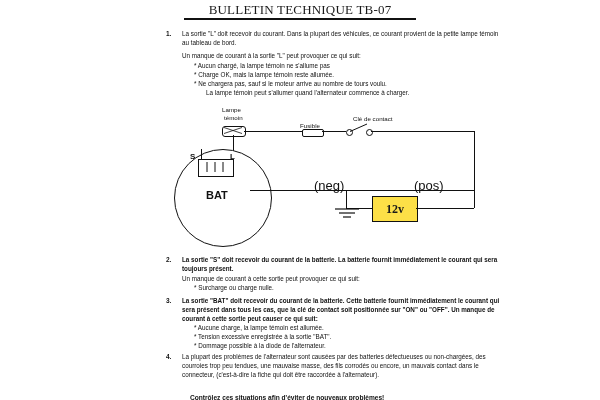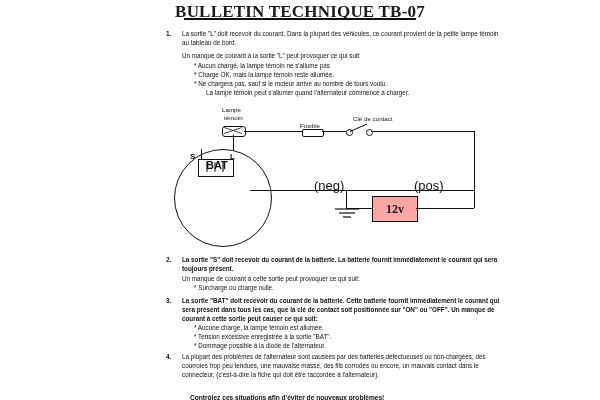--- a/index.html
+++ b/index.html
@@ -22,22 +22,22 @@
     height: 400px;
     background: #fff;
   }
   
   .title {
     position: absolute;
     left: 0; top: 2px;
     width: 600px;
     text-align: center;
     font-family: "Liberation Serif", serif;
-    font-weight: bold;
-    font-size: 17px;
+    font-weight: normal;
+    font-size: 13px;
     letter-spacing: 0.2px;
   }
   .title-rule {
     position: absolute;
     left: 184px;
     top: 18px;
     width: 232px;
     height: 1.5px;
     background: #111;
   }
@@ -91,21 +91,21 @@
     background: #fff;
   }
   .reg-box {
     position: absolute;
     border: 1.3px solid #111;
     background: #fff;
   }
   .batt-box {
     position: absolute;
     border: 1.4px solid #111;
-    background: #fca5a5;
+    background: #fde047;
     display: flex;
     align-items: center;
     justify-content: center;
     font-size: 12px;
     font-weight: bold;
     font-family: "Liberation Serif", serif;
   }
   .term {
     position: absolute;
     border: 1px solid #111;
@@ -180,21 +180,21 @@
     <div class="alt-circle" style="left:24px; top:45px; width:96px; height:96px;"></div>
 
     <div class="reg-box" style="left:48px; top:55px; width:34px; height:16px;"></div>
     <svg style="position:absolute; left:48px; top:55px;" width="34" height="16">
       <line x1="9" y1="3" x2="9" y2="13" stroke="#111" stroke-width="1"></line>
       <line x1="17" y1="3" x2="17" y2="13" stroke="#111" stroke-width="1"></line>
       <line x1="25" y1="3" x2="25" y2="13" stroke="#111" stroke-width="1"></line>
     </svg>
     <div class="lbl" style="left:40px; top:48px; font-weight:bold; font-size:8px;">S</div>
     <div class="lbl" style="left:80px; top:48px; font-weight:bold; font-size:8px;">L</div>
-    <div class="lbl bat" style="left:56px; top:55px;">BAT</div>
+    <div class="lbl bat" style="left:56px; top:85px;">BAT</div>
 
     <div class="wire v" style="left:51px; top:45px; height:11px;"></div>
 
     <div class="wire h" style="left:100px; top:86px; width:224px;"></div>
 
     <div class="lbl big" style="left:164px; top:74px;">(neg)</div>
     <div class="lbl big" style="left:264px; top:74px;">(pos)</div>
 
     <div class="batt-box" style="left:222px; top:92px; width:44px; height:24px;">12v</div>
 

